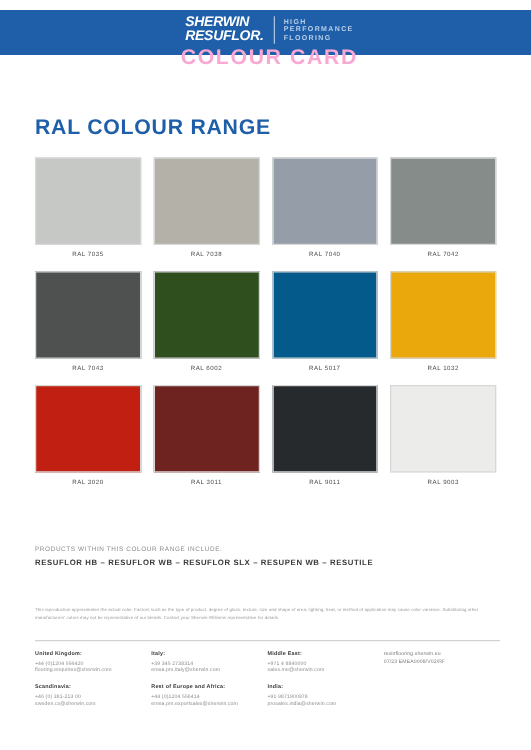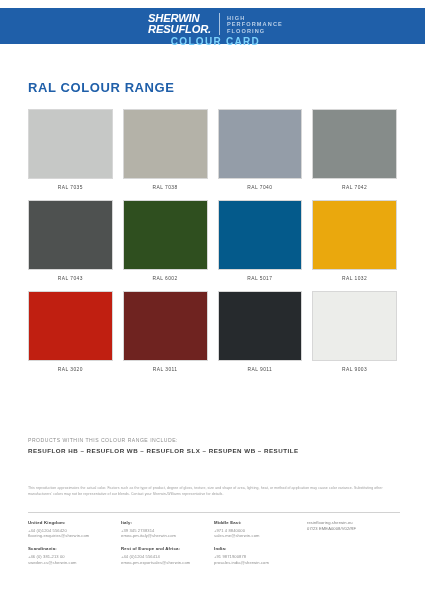--- a/index.html
+++ b/index.html
@@ -26,31 +26,31 @@
     font-size:11.2px;letter-spacing:-0.2px;
   }
   .brand-divider{
     width:1px;height:22px;background:#a8c4e2;margin:0 7px 0 8px;
   }
   .brand-sub{display:flex;flex-direction:column;justify-content:center;line-height:1.18;}
   .brand-sub span{
     color:#b9cfe8;font-size:5.6px;letter-spacing:1.1px;font-weight:bold;
   }
   .header-title{
-    color:#7dd3fc;font-size:10px;font-weight:bold;letter-spacing:1.3px;text-align:right;
+    color:#f9a8d4;font-size:17px;font-weight:bold;letter-spacing:1.3px;text-align:right;
   }
 
   
   .card{
     position:absolute;left:8px;top:66px;width:409px;height:355px;
     background:#ffffff;box-sizing:border-box;padding:14px 20px 0 20px;
   }
   .section-title{
-    color:#1f5fa9;font-size:13px;font-weight:bold;letter-spacing:0.6px;
-    margin:0 0 14px 0;
+    color:#1f5fa9;font-size:17px;font-weight:bold;letter-spacing:0.6px;
+    margin:12px 0 14px 0;
   }
   .swatch-grid{display:flex;flex-direction:column;gap:10px;}
   .swatch-row{display:flex;gap:10px;}
   .swatch-cell{flex:1;display:flex;flex-direction:column;align-items:center;}
   .swatch-chip{
     width:100%;height:70px;border:0.5px solid #d7d7d7;box-sizing:border-box;
   }
   .swatch-label{
     font-size:4.9px;letter-spacing:0.45px;color:#4a4a4a;
     margin-top:6px;text-align:center;

